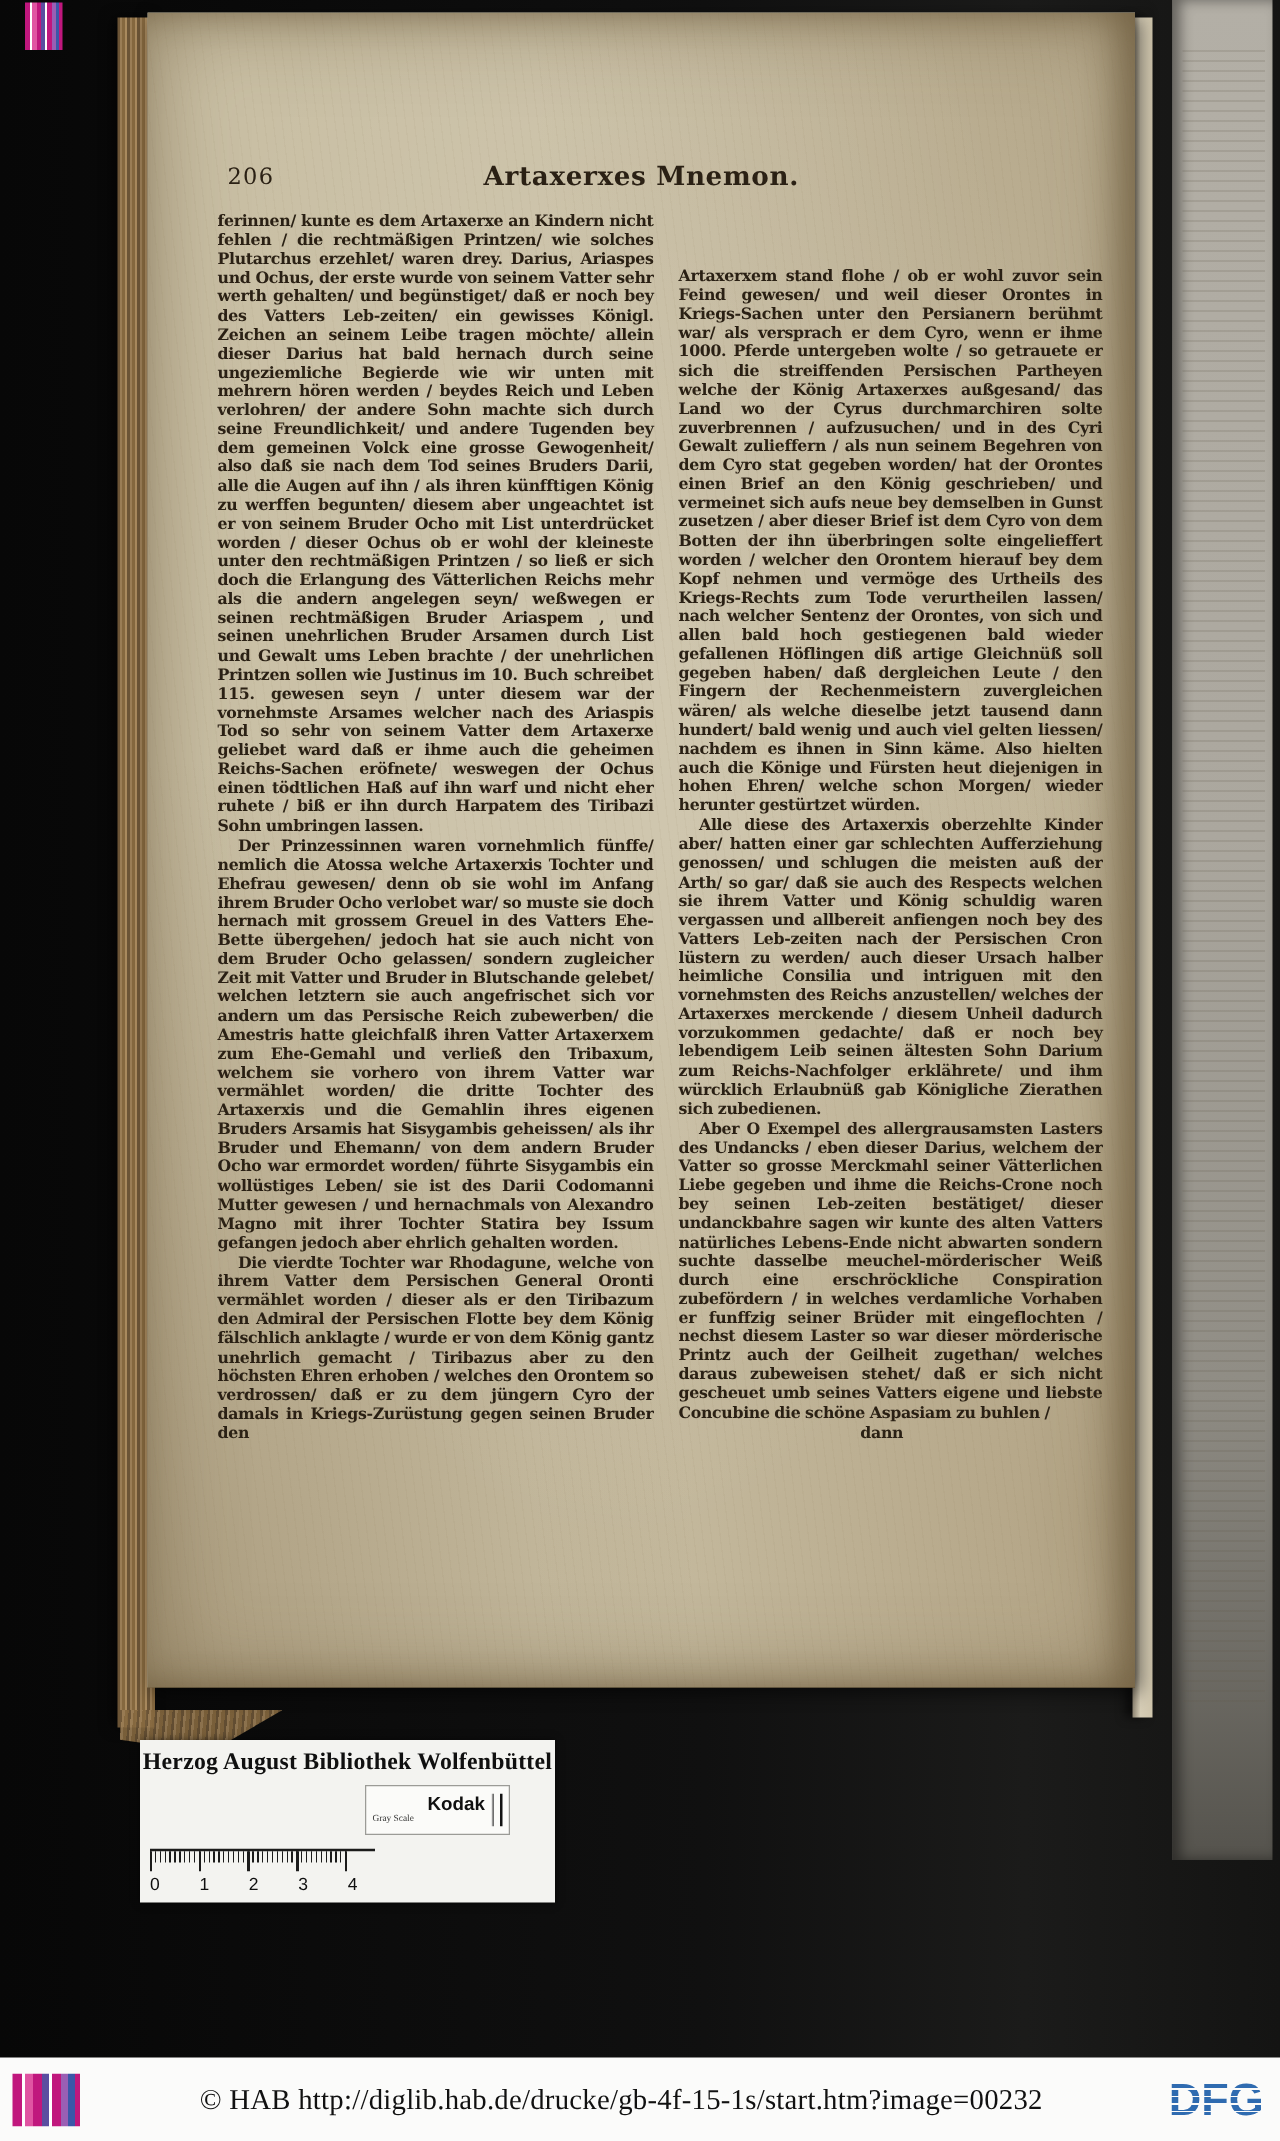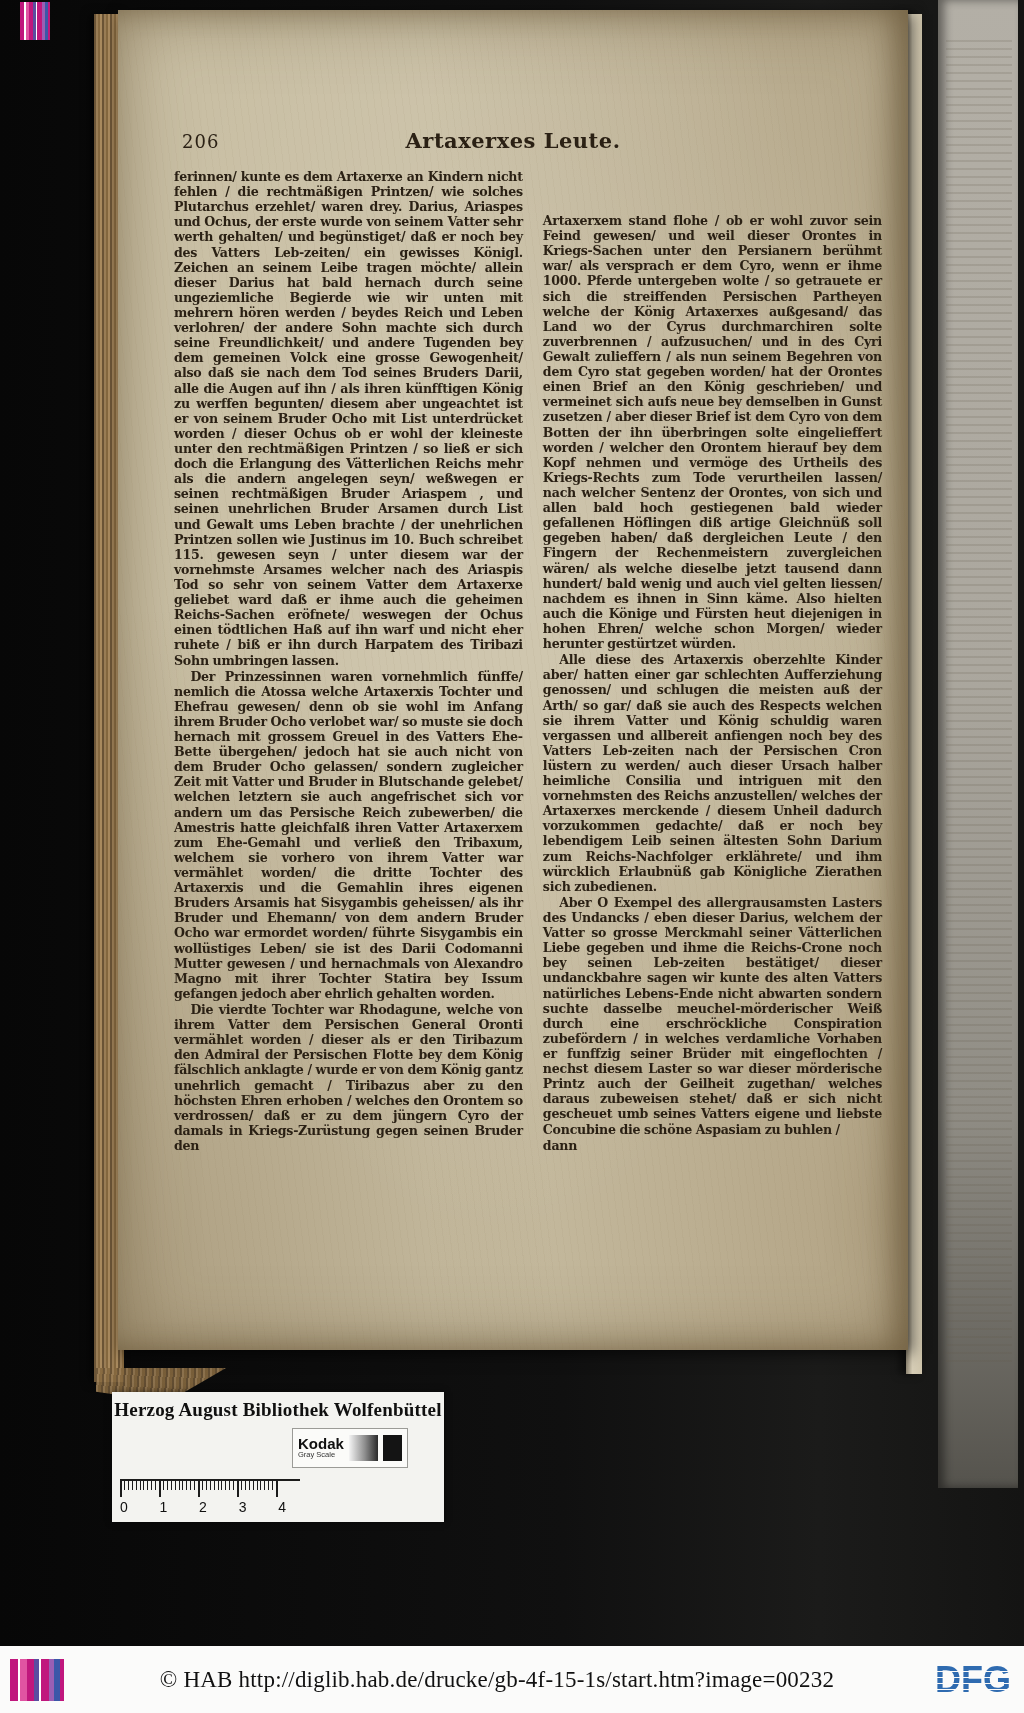--- a/index.html
+++ b/index.html
@@ -43,40 +43,40 @@
   .page-header{position:relative;margin-top:118px;text-align:center;}
   .page-num{position:absolute;left:64px;top:3px;font-size:18px;letter-spacing:1px;}
   .running-title{font-size:21px;font-weight:bold;letter-spacing:.5px;}
   .columns{display:flex;gap:20px;padding:16px 26px 0 56px;}
   .col{text-align:justify;font-size:12.6px;line-height:1.2;font-weight:bold;
     letter-spacing:-.25px;word-spacing:-.4px;}
   .col-left{width:360px;}
   .col-right{width:350px;margin-top:44px;}
   .col p{margin:0;}
   .col p + p{text-indent:1.3em;margin-top:1px;}
-  .catchword{text-align:left;padding-right:14px;font-weight:bold;font-size:12.6px;margin-top:1px;}
+  .catchword{text-align:center;padding-right:14px;font-weight:bold;font-size:12.6px;margin-top:1px;}
 
   
   .label-card{position:absolute;left:112px;top:1392px;width:332px;height:130px;
     background:#f3f3f0;box-shadow:0 0 6px rgba(0,0,0,.5);color:#101010;}
   .label-title{text-align:center;font-family:"Liberation Serif", serif;font-weight:bold;
     font-size:19px;padding-top:7px;letter-spacing:.2px;}
   .ruler{position:absolute;left:8px;bottom:7px;width:180px;}
   .ruler-ticks{position:relative;height:16px;border-top:2px solid #1b1b1b;
     background:repeating-linear-gradient(90deg,#1b1b1b 0 1px, transparent 1px 3.9px);
     background-size:160px 9px;background-repeat:no-repeat;background-position:0 0;}
   .ruler-ticks::after{content:"";position:absolute;left:0;top:0;width:160px;height:16px;
     background:repeating-linear-gradient(90deg,#1b1b1b 0 2px, transparent 2px 39px);}
   .ruler-numbers{width:166px;display:flex;justify-content:space-between;
     font-family:"Liberation Sans", sans-serif;font-size:14px;margin-top:2px;}
   .kodak-patch{position:absolute;right:36px;top:36px;width:116px;height:40px;
     border:1px solid #9b9b97;background:#fbfbf9;display:flex;align-items:center;
     gap:5px;padding:2px 5px;box-sizing:border-box;}
-  .kodak-word{font-family:"Liberation Sans", sans-serif;font-weight:bold;font-size:15px;line-height:1;}
-  .kodak-sub{font-family:Liberation Sans, sans-serif;font-size:7.5px;color:#333;line-height:1.1;}
+  .kodak-word{font-family:"Liberation Sans", sans-serif;font-weight:bold;font-size:15px;line-height:1;margin-left:44px;}
+  .kodak-sub{font-family:Liberation Serif, serif;font-size:7.5px;color:#333;line-height:1.1;}
   .gray-gradient{width:30px;height:26px;background:linear-gradient(90deg,#f4f4f4,#8d8d8d 55%,#2a2a2a);}
   .gray-black{width:20px;height:26px;background:#141414;}
 
   
   .calib{background:linear-gradient(90deg,
     #c0177d 0 14%, #ffffff 14% 19%, #e054a2 19% 31%, #c0177d 31% 44%,
     #5a4ea0 44% 54%, #ffffff 54% 58%, #c0177d 58% 72%, #9a5fb4 72% 82%,
     #3c57a8 82% 92%, #c0177d 92% 100%);}
   .calib-top{position:absolute;left:20px;top:2px;width:30px;height:38px;}
   .calib-footer{width:54px;height:42px;margin-left:10px;flex:0 0 auto;}
@@ -100,21 +100,21 @@
 <div class="far-pages"></div>
 <div class="next-page-edge"></div>
 <div class="fore-edge"></div>
 <div class="fore-edge-bottom"></div>
 
 <div class="calib-top calib"></div>
 
 <div class="page">
   <div class="page-header">
     <span class="page-num">206</span>
-    <span class="running-title">Artaxerxes Leute.</span>
+    <span class="running-title">Artaxerxes Mnemon.</span>
   </div>
   <div class="columns">
     <div class="col col-left">
       <p>ferinnen/ kunte es dem Artaxerxe an Kindern nicht fehlen / die rechtmäßigen Printzen/ wie solches Plutarchus erzehlet/ waren drey. Darius, Ariaspes und Ochus, der erste wurde von seinem Vatter sehr werth gehalten/ und begünstiget/ daß er noch bey des Vatters Leb-zeiten/ ein gewisses Königl. Zeichen an seinem Leibe tragen möchte/ allein dieser Darius hat bald hernach durch seine ungeziemliche Begierde wie wir unten mit mehrern hören werden / beydes Reich und Leben verlohren/ der andere Sohn machte sich durch seine Freundlichkeit/ und andere Tugenden bey dem gemeinen Volck eine grosse Gewogenheit/ also daß sie nach dem Tod seines Bruders Darii, alle die Augen auf ihn / als ihren künfftigen König zu werffen begunten/ diesem aber ungeachtet ist er von seinem Bruder Ocho mit List unterdrücket worden / dieser Ochus ob er wohl der kleineste unter den rechtmäßigen Printzen / so ließ er sich doch die Erlangung des Vätterlichen Reichs mehr als die andern angelegen seyn/ weßwegen er seinen rechtmäßigen Bruder Ariaspem , und seinen unehrlichen Bruder Arsamen durch List und Gewalt ums Leben brachte / der unehrlichen Printzen sollen wie Justinus im 10. Buch schreibet 115. gewesen seyn / unter diesem war der vornehmste Arsames welcher nach des Ariaspis Tod so sehr von seinem Vatter dem Artaxerxe geliebet ward daß er ihme auch die geheimen Reichs-Sachen eröfnete/ weswegen der Ochus einen tödtlichen Haß auf ihn warf und nicht eher ruhete / biß er ihn durch Harpatem des Tiribazi Sohn umbringen lassen.</p>
       <p>Der Prinzessinnen waren vornehmlich fünffe/ nemlich die Atossa welche Artaxerxis Tochter und Ehefrau gewesen/ denn ob sie wohl im Anfang ihrem Bruder Ocho verlobet war/ so muste sie doch hernach mit grossem Greuel in des Vatters Ehe-Bette übergehen/ jedoch hat sie auch nicht von dem Bruder Ocho gelassen/ sondern zugleicher Zeit mit Vatter und Bruder in Blutschande gelebet/ welchen letztern sie auch angefrischet sich vor andern um das Persische Reich zubewerben/ die Amestris hatte gleichfalß ihren Vatter Artaxerxem zum Ehe-Gemahl und verließ den Tribaxum, welchem sie vorhero von ihrem Vatter war vermählet worden/ die dritte Tochter des Artaxerxis und die Gemahlin ihres eigenen Bruders Arsamis hat Sisygambis geheissen/ als ihr Bruder und Ehemann/ von dem andern Bruder Ocho war ermordet worden/ führte Sisygambis ein wollüstiges Leben/ sie ist des Darii Codomanni Mutter gewesen / und hernachmals von Alexandro Magno mit ihrer Tochter Statira bey Issum gefangen jedoch aber ehrlich gehalten worden.</p>
       <p>Die vierdte Tochter war Rhodagune, welche von ihrem Vatter dem Persischen General Oronti vermählet worden / dieser als er den Tiribazum den Admiral der Persischen Flotte bey dem König fälschlich anklagte / wurde er von dem König gantz unehrlich gemacht / Tiribazus aber zu den höchsten Ehren erhoben / welches den Orontem so verdrossen/ daß er zu dem jüngern Cyro der damals in Kriegs-Zurüstung gegen seinen Bruder den</p>
     </div>
     <div class="col col-right">
       <p>Artaxerxem stand flohe / ob er wohl zuvor sein Feind gewesen/ und weil dieser Orontes in Kriegs-Sachen unter den Persianern berühmt war/ als versprach er dem Cyro, wenn er ihme 1000. Pferde untergeben wolte / so getrauete er sich die streiffenden Persischen Partheyen welche der König Artaxerxes außgesand/ das Land wo der Cyrus durchmarchiren solte zuverbrennen / aufzusuchen/ und in des Cyri Gewalt zulieffern / als nun seinem Begehren von dem Cyro stat gegeben worden/ hat der Orontes einen Brief an den König geschrieben/ und vermeinet sich aufs neue bey demselben in Gunst zusetzen / aber dieser Brief ist dem Cyro von dem Botten der ihn überbringen solte eingelieffert worden / welcher den Orontem hierauf bey dem Kopf nehmen und vermöge des Urtheils des Kriegs-Rechts zum Tode verurtheilen lassen/ nach welcher Sentenz der Orontes, von sich und allen bald hoch gestiegenen bald wieder gefallenen Höflingen diß artige Gleichnüß soll gegeben haben/ daß dergleichen Leute / den Fingern der Rechenmeistern zuvergleichen wären/ als welche dieselbe jetzt tausend dann hundert/ bald wenig und auch viel gelten liessen/ nachdem es ihnen in Sinn käme. Also hielten auch die Könige und Fürsten heut diejenigen in hohen Ehren/ welche schon Morgen/ wieder herunter gestürtzet würden.</p>
       <p>Alle diese des Artaxerxis oberzehlte Kinder aber/ hatten einer gar schlechten Aufferziehung genossen/ und schlugen die meisten auß der Arth/ so gar/ daß sie auch des Respects welchen sie ihrem Vatter und König schuldig waren vergassen und allbereit anfiengen noch bey des Vatters Leb-zeiten nach der Persischen Cron lüstern zu werden/ auch dieser Ursach halber heimliche Consilia und intriguen mit den vornehmsten des Reichs anzustellen/ welches der Artaxerxes merckende / diesem Unheil dadurch vorzukommen gedachte/ daß er noch bey lebendigem Leib seinen ältesten Sohn Darium zum Reichs-Nachfolger erklährete/ und ihm würcklich Erlaubnüß gab Königliche Zierathen sich zubedienen.</p>

